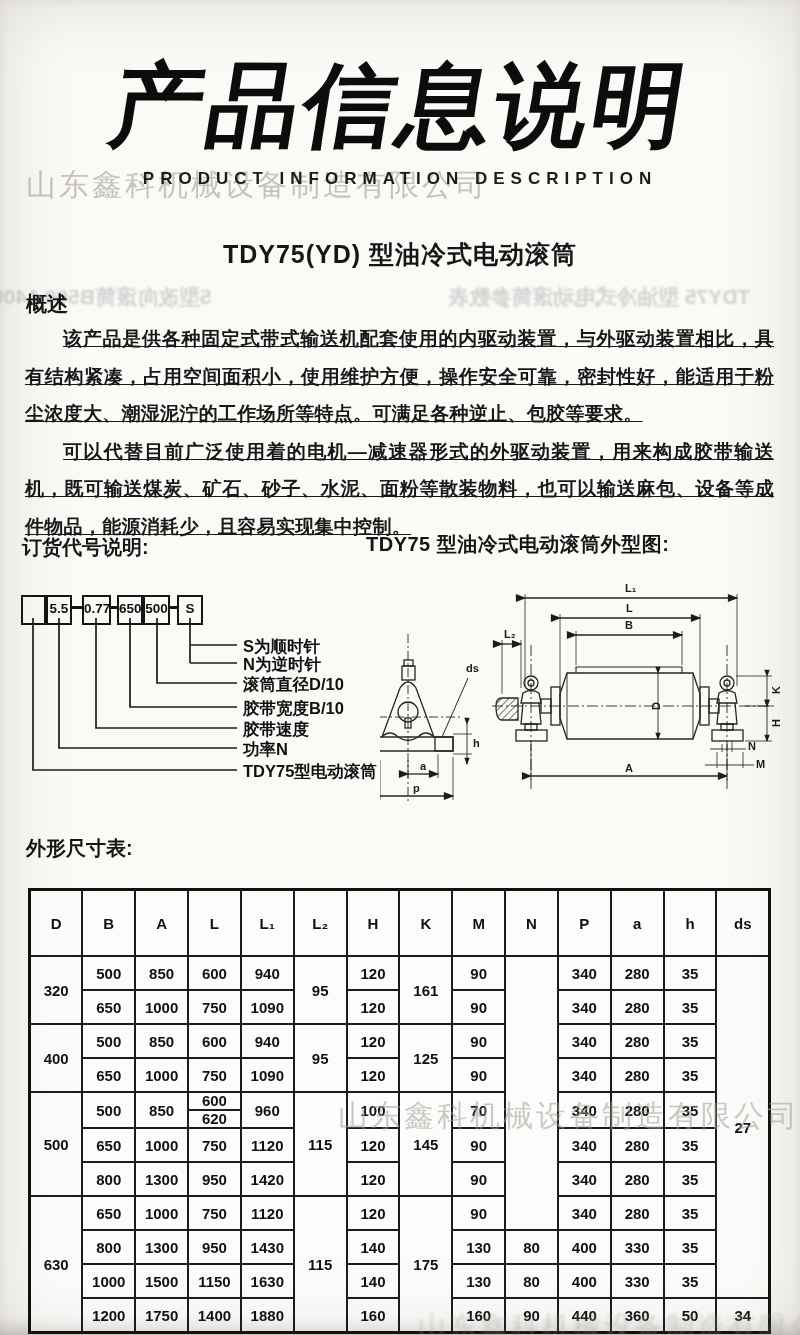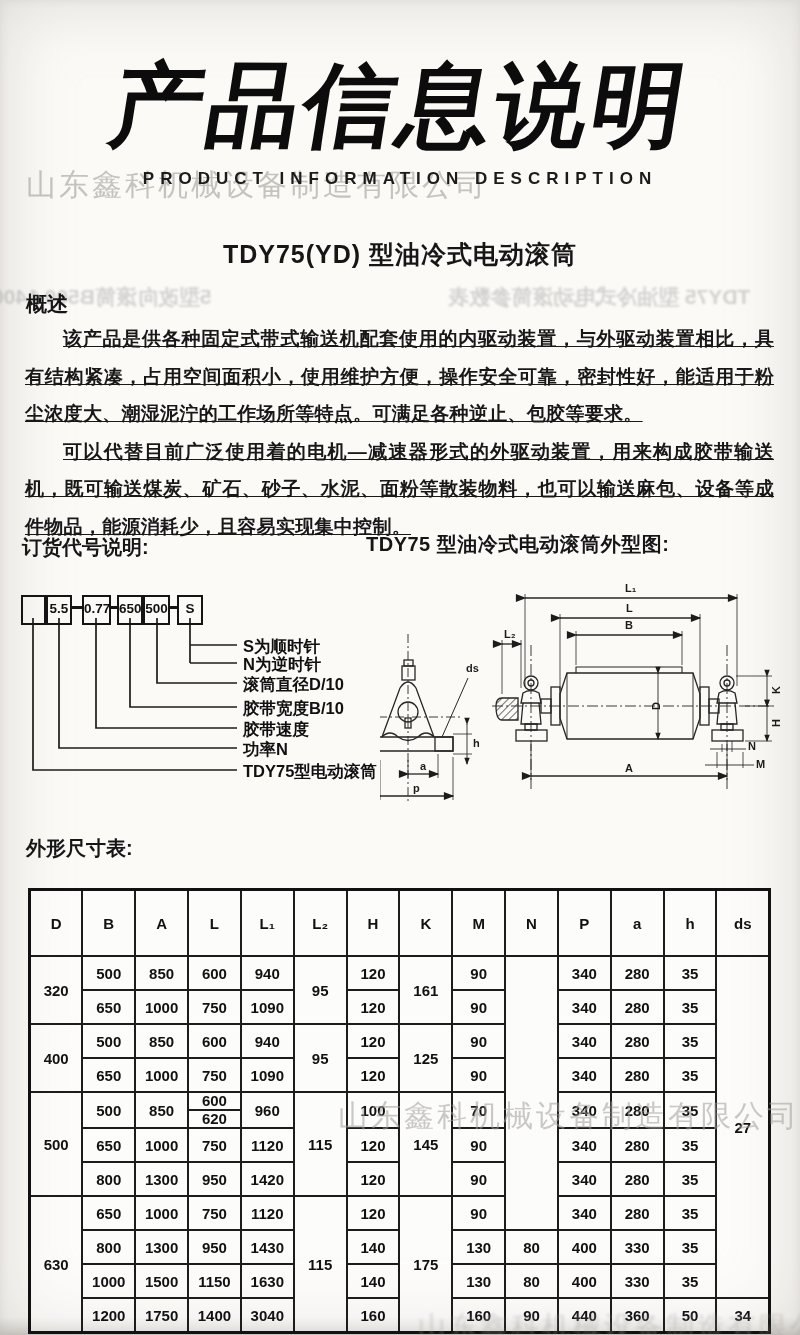--- a/index.html
+++ b/index.html
@@ -404,21 +404,21 @@
             <td>130</td>
             <td>80</td>
             <td>400</td>
             <td>330</td>
             <td>35</td>
           </tr>
           <tr>
             <td>1200</td>
             <td>1750</td>
             <td>1400</td>
-            <td>3040</td>
+            <td>1880</td>
             <td>160</td>
             <td>160</td>
             <td>90</td>
             <td>440</td>
             <td>360</td>
             <td>50</td>
             <td>34</td>
           </tr>
         </tbody>
     </table>

